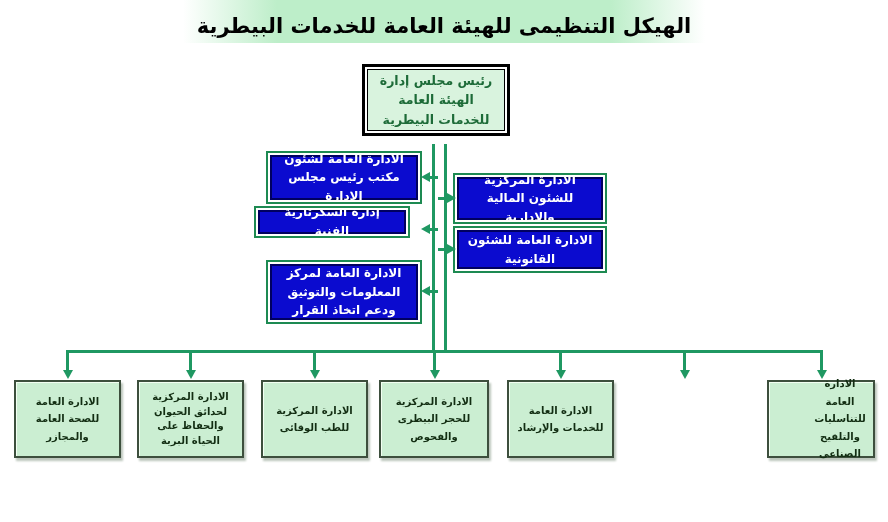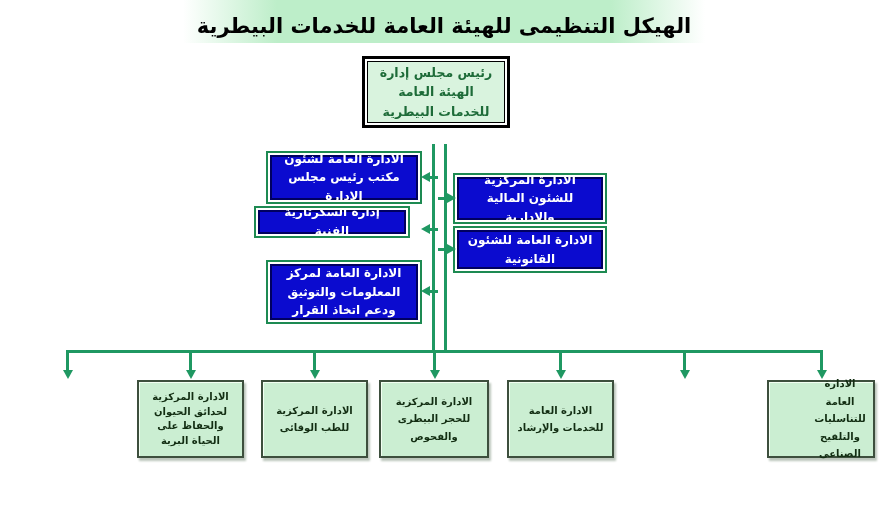--- a/index.html
+++ b/index.html
@@ -47,21 +47,21 @@
   .arrow-right{border-top:5px solid transparent;border-bottom:5px solid transparent;border-left:9px solid #1f9862;}
   .arrow-down{border-left:5px solid transparent;border-right:5px solid transparent;border-top:9px solid #1f9862;}
 </style>
 </head>
 <body>
 
 <div class="stage">
 
   <h1 class="title"><span class="hl">الهيكل التنظيمى للهيئة العامة للخدمات البيطرية</span></h1>
 
-  <div class="node root-node" style="left:362px;top:56px;width:148px;height:72px;">
+  <div class="node root-node" style="left:362px;top:64px;width:148px;height:72px;">
     <span>رئيس مجلس إدارة الهيئة العامة للخدمات البيطرية</span>
   </div>
 
   <div class="trunk" style="left:432px;top:144px;width:9px;height:209px;"></div>
 
   <div class="node blue-node" style="left:270px;top:155px;width:148px;height:45px;">
     <span>الادارة العامة لشئون مكتب رئيس مجلس الادارة</span>
   </div>
   <div class="node blue-node" style="left:258px;top:210px;width:148px;height:24px;">
     <span>إدارة السكرتارية الفنية</span>
@@ -108,20 +108,23 @@
 
   <div class="line" style="left:559px;top:350px;width:3px;height:21px;"></div>
   <div class="arrow arrow-down" style="left:556px;top:370px;"></div>
 
   <div class="line" style="left:683px;top:350px;width:3px;height:21px;"></div>
   <div class="arrow arrow-down" style="left:680px;top:370px;"></div>
 
   <div class="line" style="left:820px;top:350px;width:3px;height:21px;"></div>
   <div class="arrow arrow-down" style="left:817px;top:370px;"></div>
 
+  <div class="node dept-node" style="left:14px;top:380px;width:107px;height:78px;">
+    <span>الادارة العامة للصحة العامة والمجازر</span>
+  </div>
   <div class="node dept-node" style="left:137px;top:380px;width:107px;height:78px;line-height:1.45;">
     <span>الادارة المركزية لحدائق الحيوان والحفاظ على الحياة البرية</span>
   </div>
   <div class="node dept-node" style="left:261px;top:380px;width:107px;height:78px;">
     <span>الادارة المركزية للطب الوقائى</span>
   </div>
   <div class="node dept-node" style="left:379px;top:380px;width:110px;height:78px;">
     <span>الادارة المركزية للحجر البيطرى والفحوص</span>
   </div>
   <div class="node dept-node" style="left:507px;top:380px;width:107px;height:78px;">

